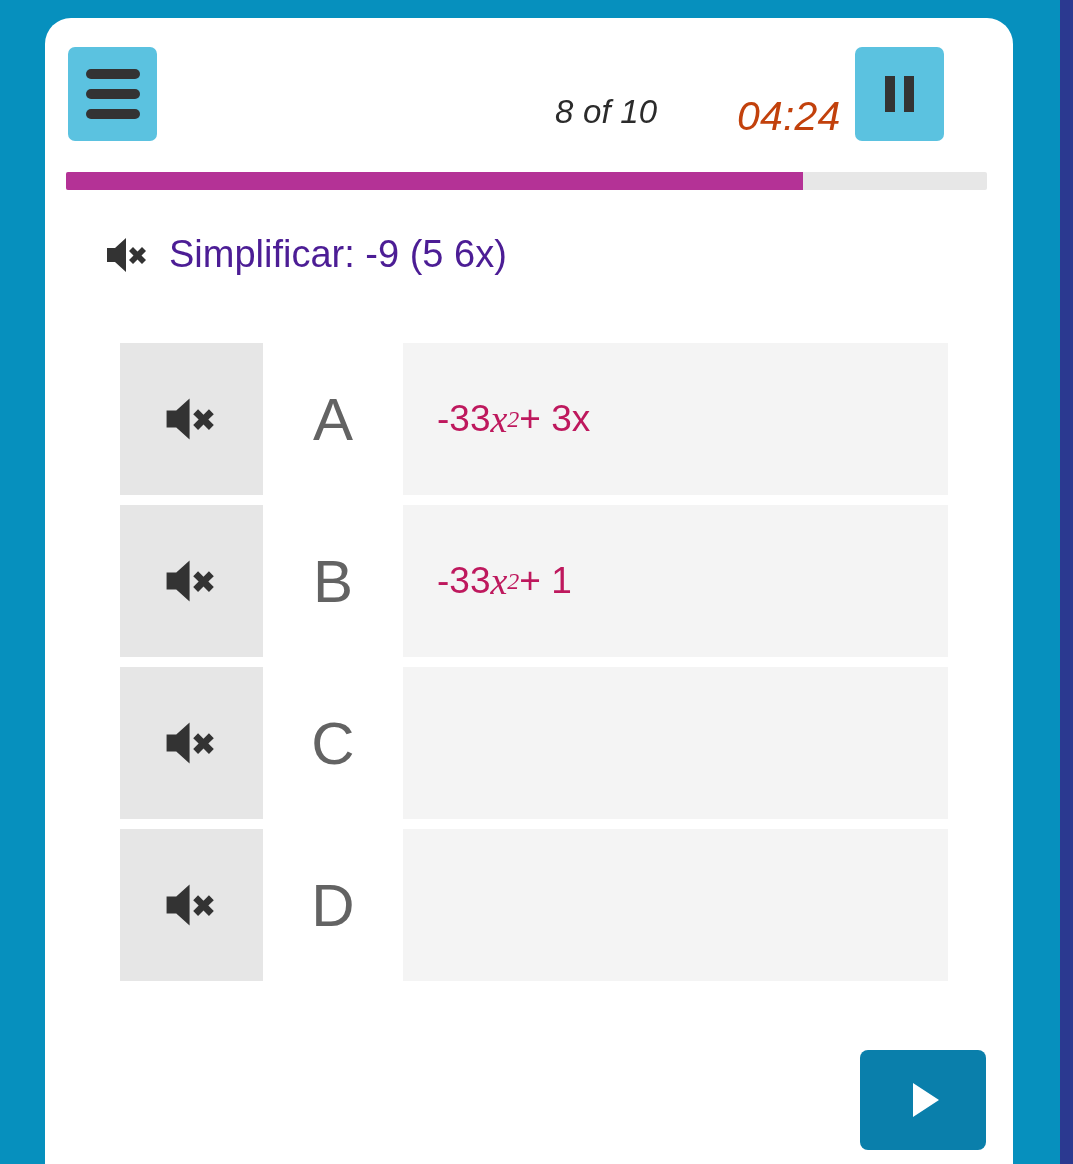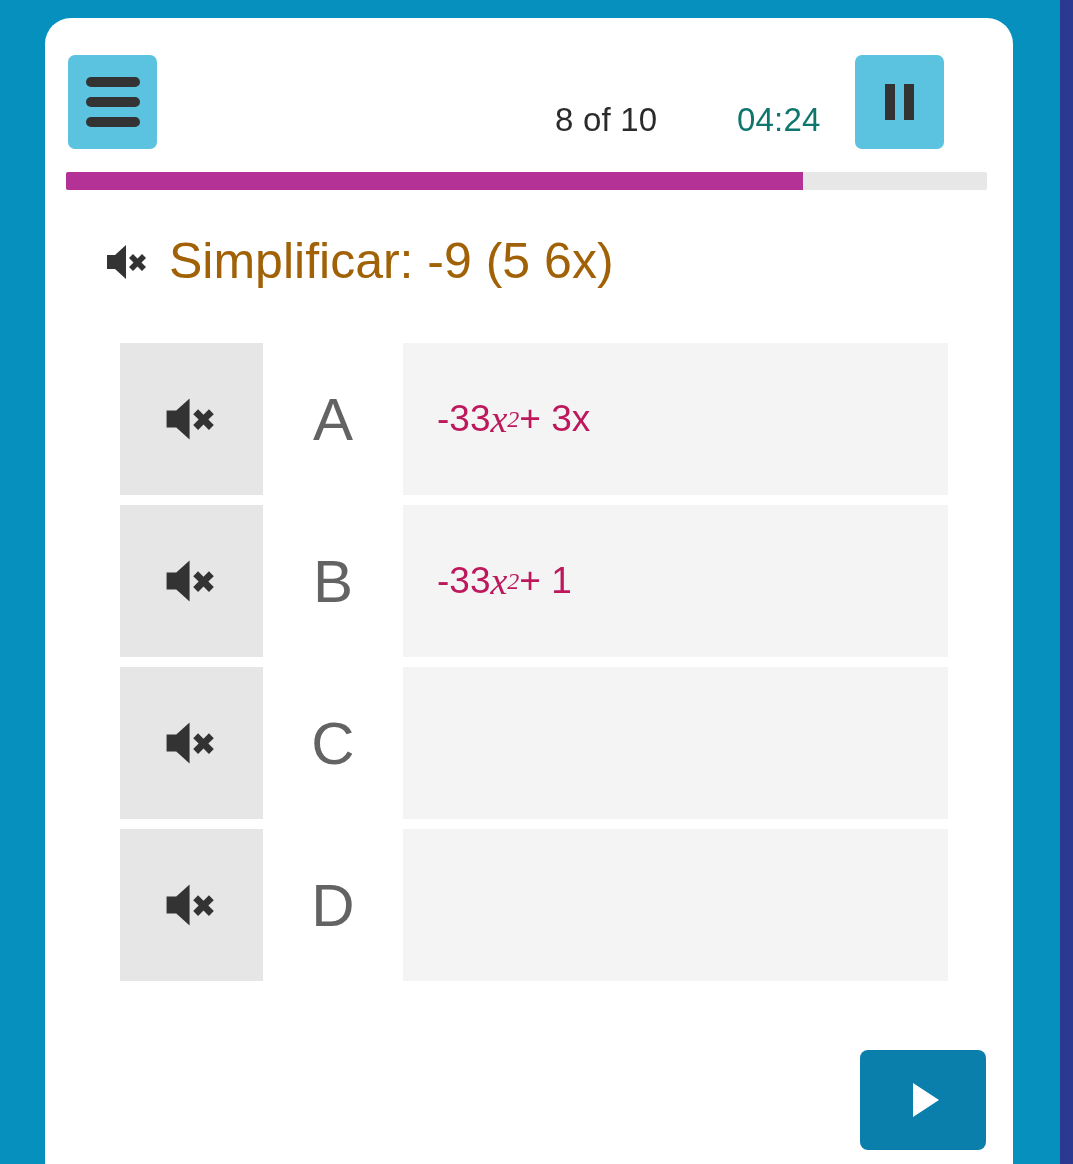--- a/index.html
+++ b/index.html
@@ -50,23 +50,24 @@
     background: #ffffff;
     border-top-left-radius: 26px;
     border-top-right-radius: 26px;
     overflow: hidden;
   }
 
   
   .header {
     position: absolute;
     left: 0;
-    top: 12px;
+    top: 4px;
     width: 968px;
     height: 140px;
+    font-style: italic;
   }
 
   .menu-btn {
     position: absolute;
     left: 23px;
     top: 25px;
     width: 89px;
     height: 94px;
     background: #5bc2e0;
     border: none;
@@ -114,22 +115,22 @@
     top: 71px;
     font-size: 33px;
     color: #2b2b2b;
     letter-spacing: 0.2px;
     white-space: nowrap;
   }
   .timer {
     position: absolute;
     left: 692px;
     top: 71px;
-    font-size: 33px;
-    color: #0f766e;
+    font-size: 41px;
+    color: #c2410c;
     letter-spacing: 0.2px;
     white-space: nowrap;
   }
 
   
   .progress-track {
     position: absolute;
     left: 21px;
     top: 154px;
     width: 921px;
@@ -147,22 +148,22 @@
   
   .question-row {
     position: absolute;
     left: 60px;
     top: 216px;
     display: flex;
     align-items: center;
     gap: 18px;
   }
   .question-text {
-    font-size: 50px;
-    color: #a16207;
+    font-size: 38px;
+    color: #4c1d95;
     line-height: 1.1;
     white-space: nowrap;
   }
 
   
   .spk {
     display: inline-block;
     line-height: 0;
   }
 

